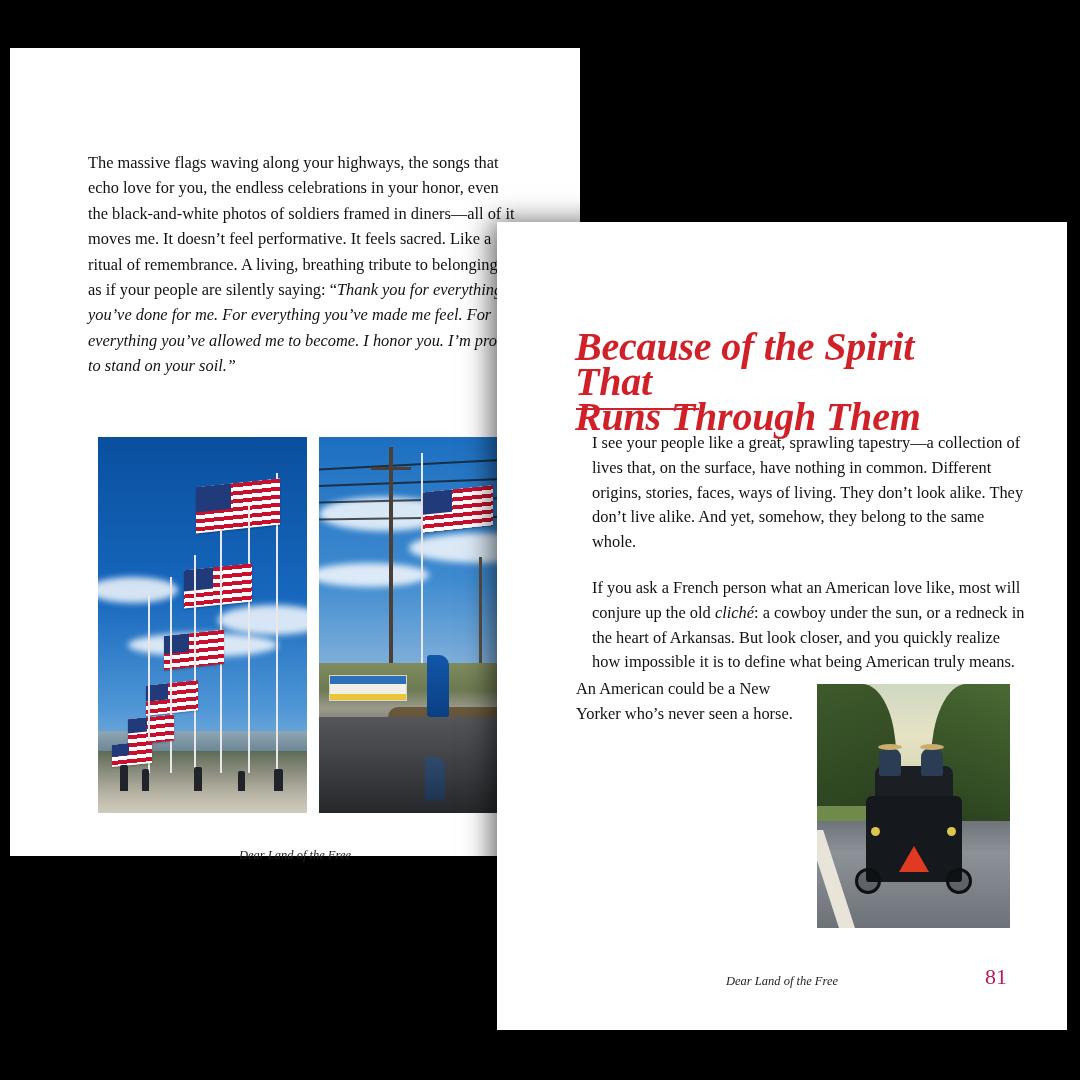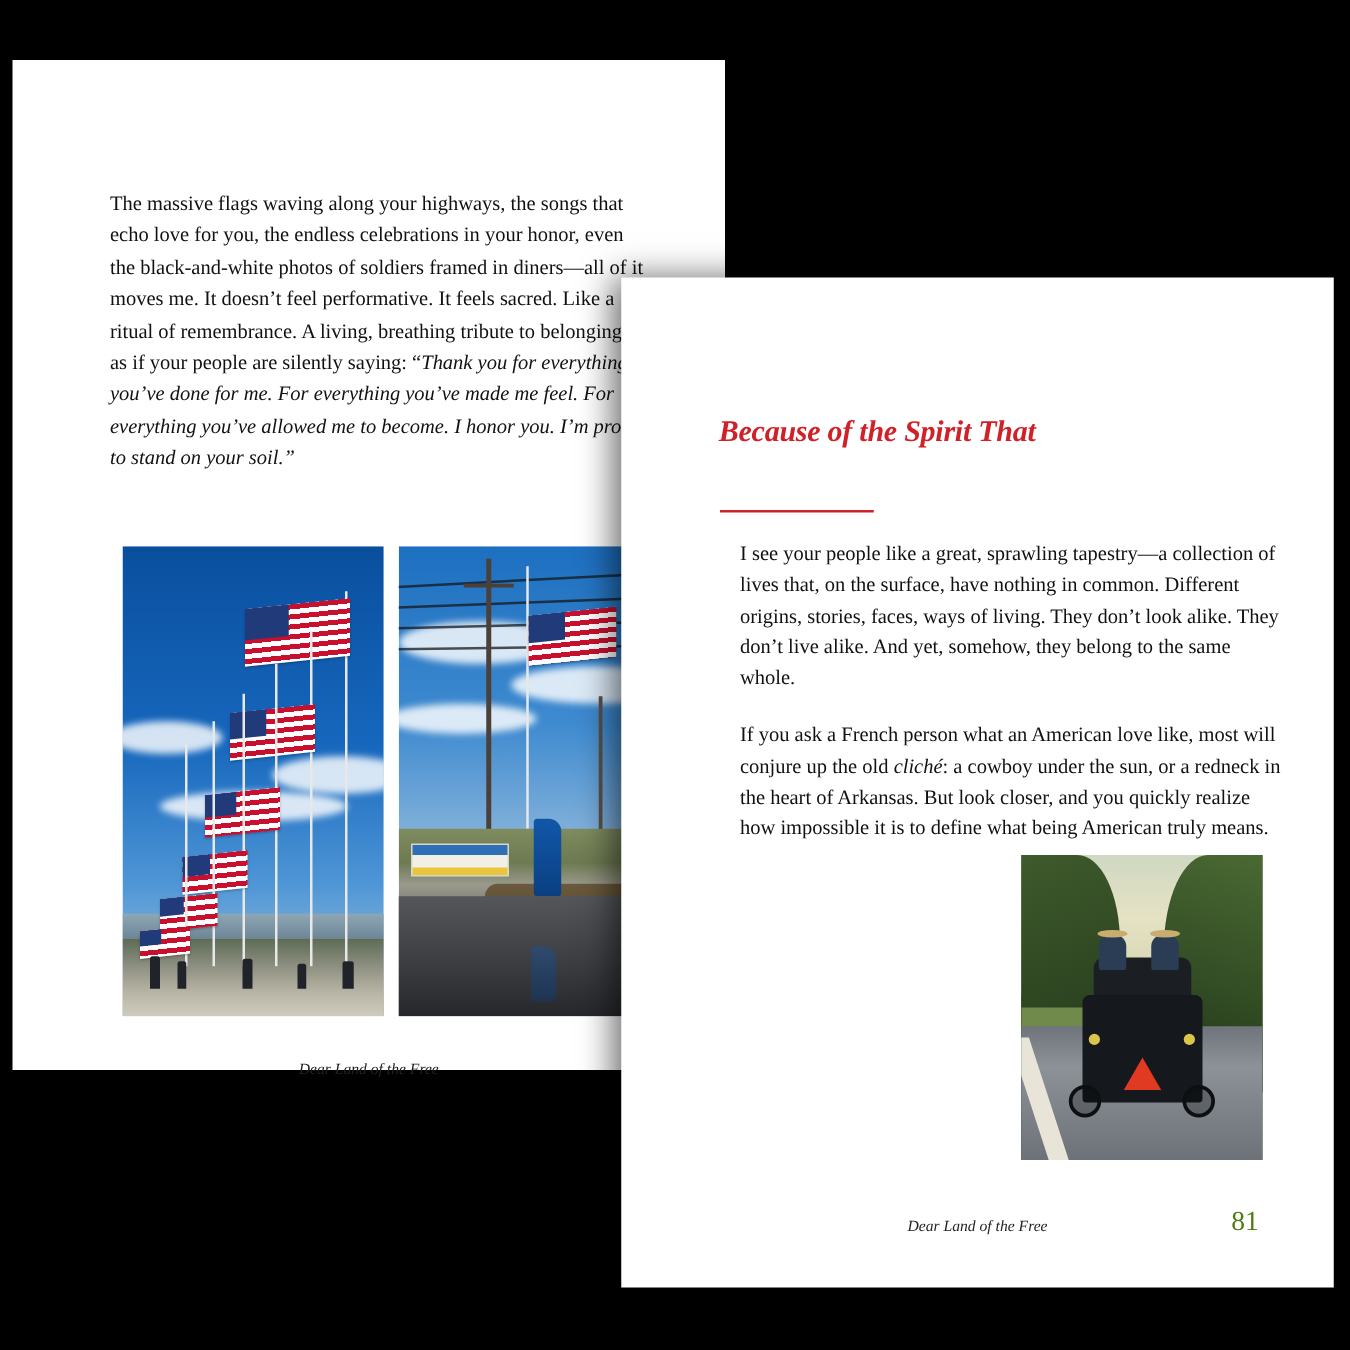--- a/index.html
+++ b/index.html
@@ -159,21 +159,21 @@
   }
 
   
   .chapter-title {
     position: absolute;
     left: 78px; top: 107px;
     width: 420px;
     font-family: "Liberation Serif", serif;
     font-style: italic;
     font-weight: 700;
-    font-size: 24px;
+    font-size: 40px;
     line-height: 35px;
     color: #d12128;
     letter-spacing: -0.2px;
   }
   .title-rule {
     position: absolute;
     left: 79px; top: 186px;
     width: 123px; height: 1.6px;
     background: #d12128;
   }
@@ -285,21 +285,21 @@
     left: 0; right: 0; top: 752px;
     text-align: center;
     font-size: 12.5px;
     font-style: italic;
     color: #222;
   }
   .page-number {
     position: absolute;
     right: 60px; top: 742px;
     font-size: 22px;
-    color: #4d7c0f;
+    color: #be185d;
   }
 </style>
 </head>
 <body>
 
 <div class="stage">
 
   <div class="page page-back">
 
     <div class="back-body">
@@ -371,29 +371,31 @@
       </div>
     </div>
 
     <div class="back-caption">Dear Land of the Free</div>
   </div>
 
   <div class="page page-front">
 
     <div class="chapter-title">
       <div>Because of the Spirit That</div>
+      <div>Runs Through Them</div>
     </div>
     <div class="title-rule"></div>
 
     <div class="front-body">
       <p>I see your people like a great, sprawling tapestry—a collection of lives that, on the surface, have nothing in common. Different origins, stories, faces, ways of living. They don’t look alike. They don’t live alike. And yet, somehow, they belong to the same whole.</p>
       <p><span>If you ask a French person what an American love like, most will conjure up the old </span><em>cliché</em><span>: a cowboy under the sun, or a redneck in the heart of Arkansas. But look closer, and you quickly realize how impossible it is to define what being American truly means.</span></p>
     </div>
 
     <div class="front-lower">
+      <p>An American could be a New Yorker who’s never seen a horse.</p>
     </div>
 
     <div class="buggy-photo">
       <div class="buggy-sky"></div>
       <div class="buggy-treesL"></div>
       <div class="buggy-treesR"></div>
       <div class="buggy-grassL"></div>
       <div class="buggy-road"></div>
       <div class="buggy-roadline"></div>
 

